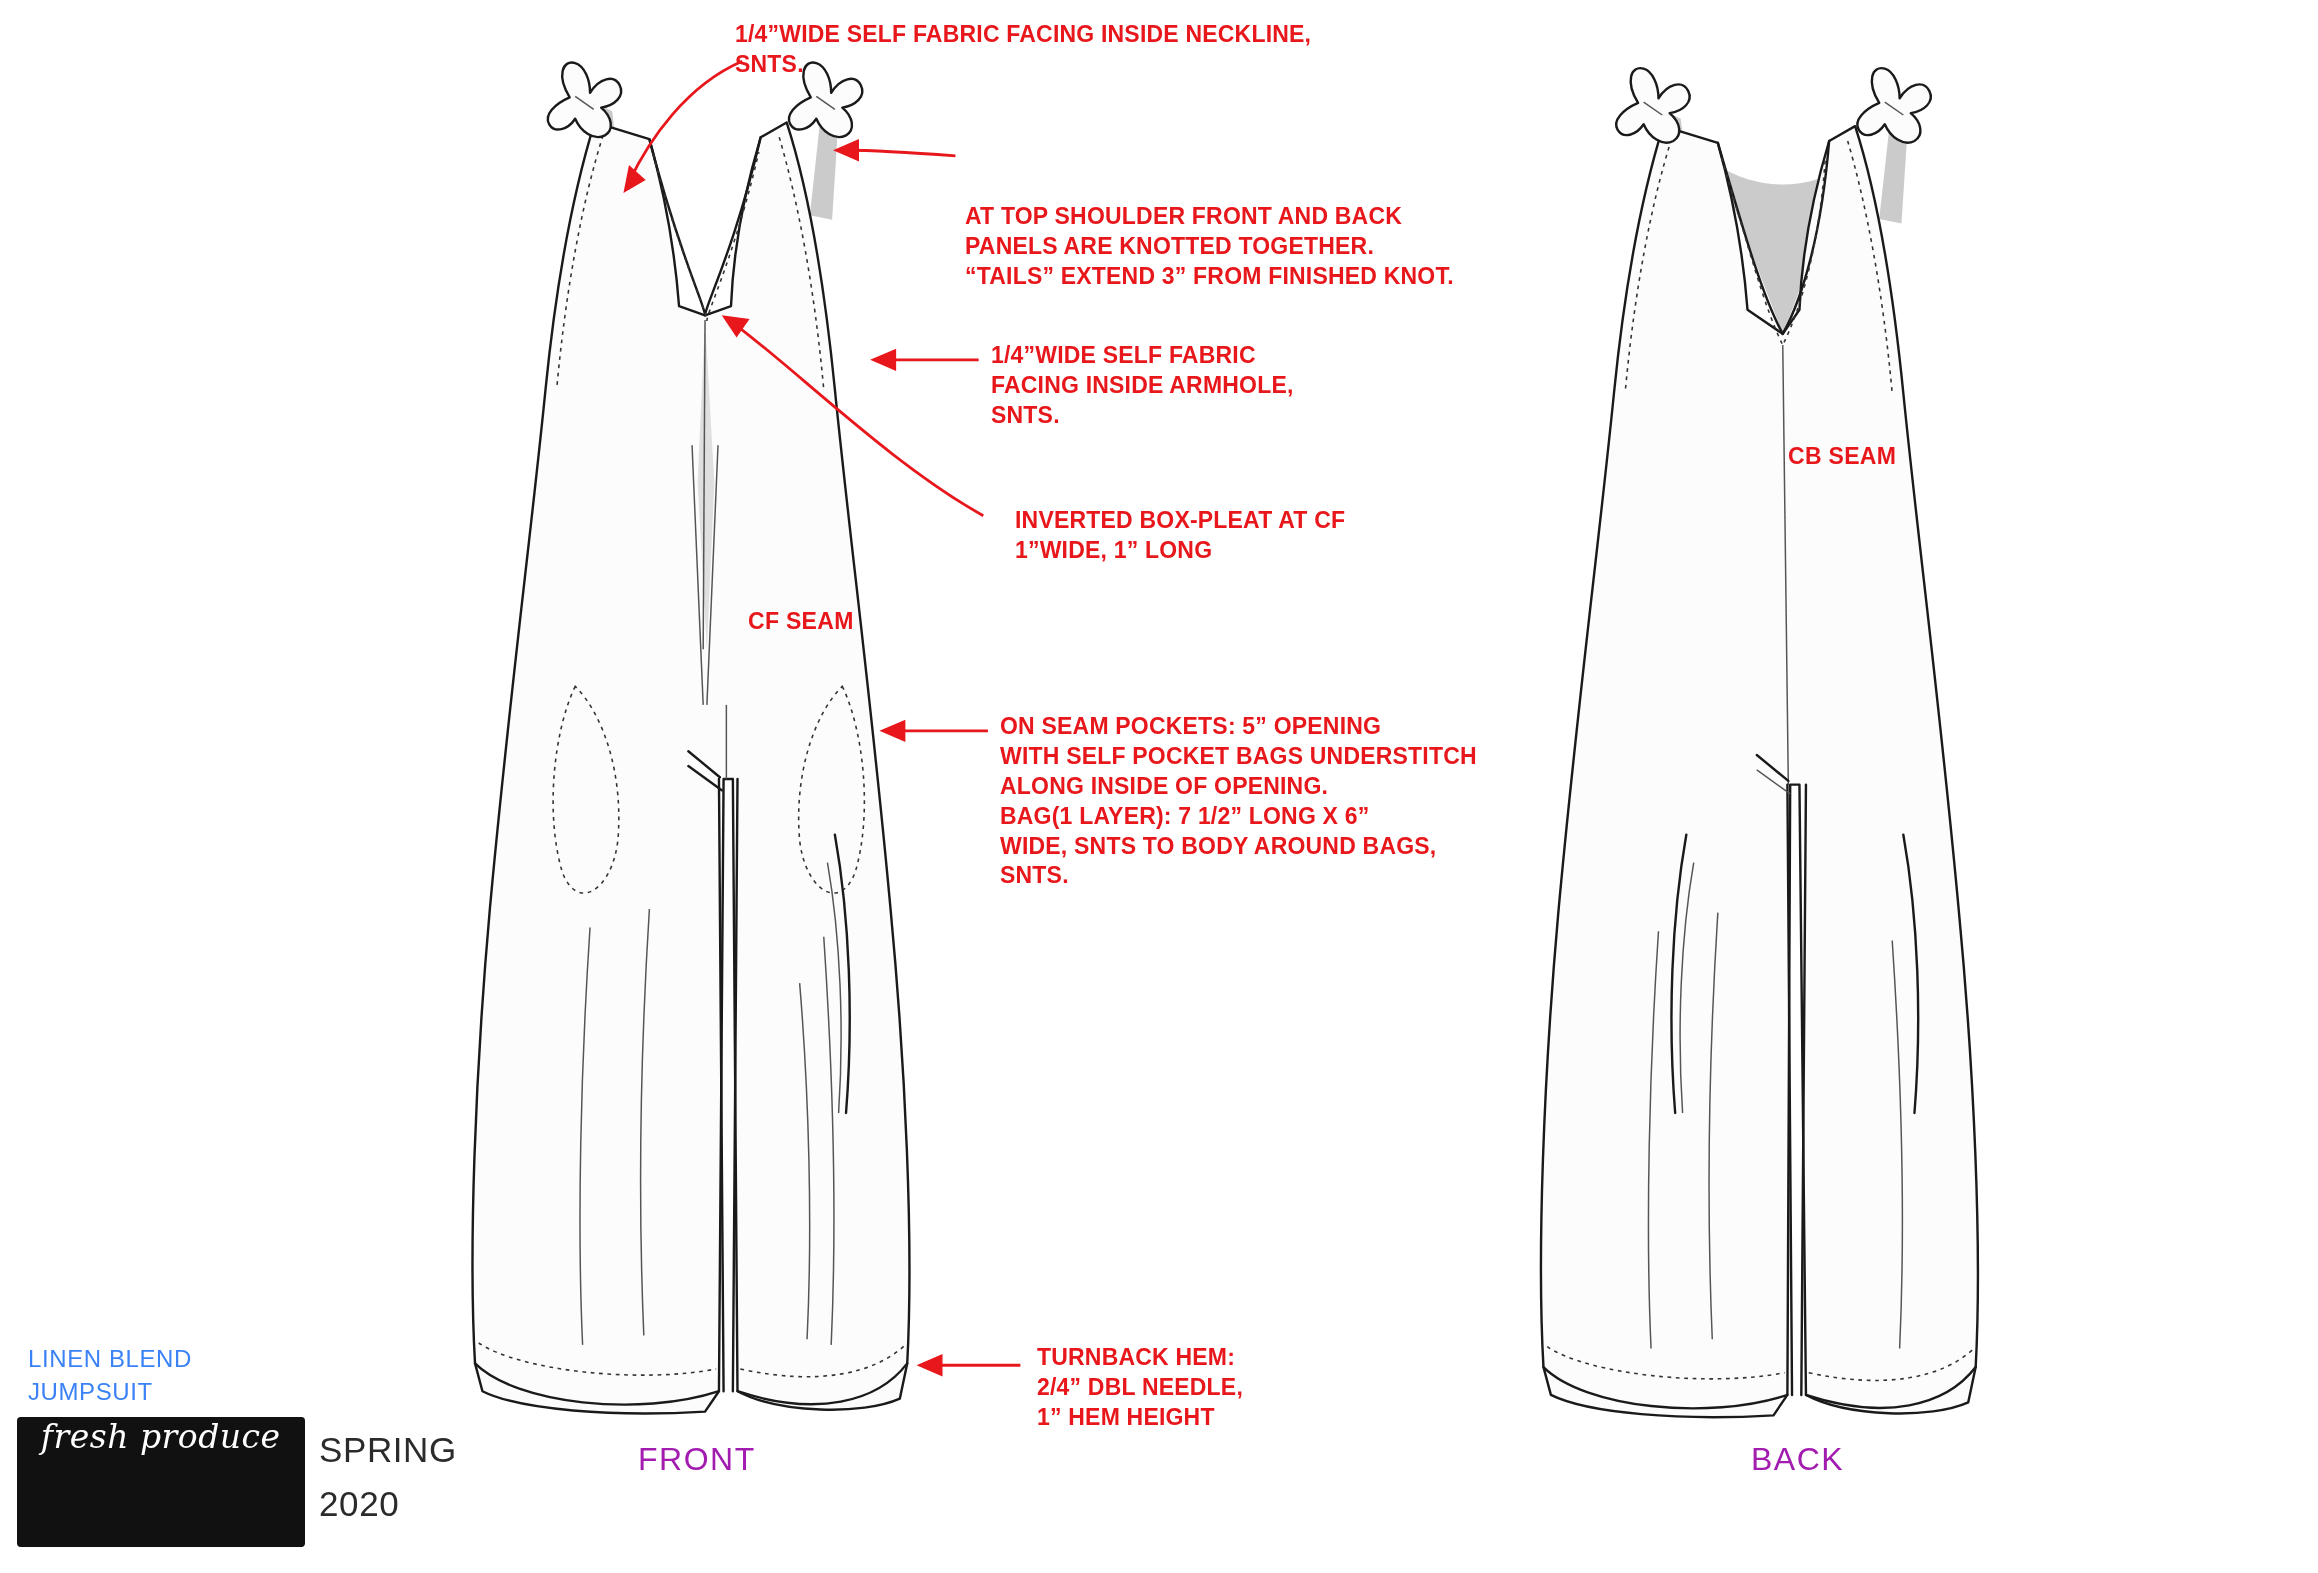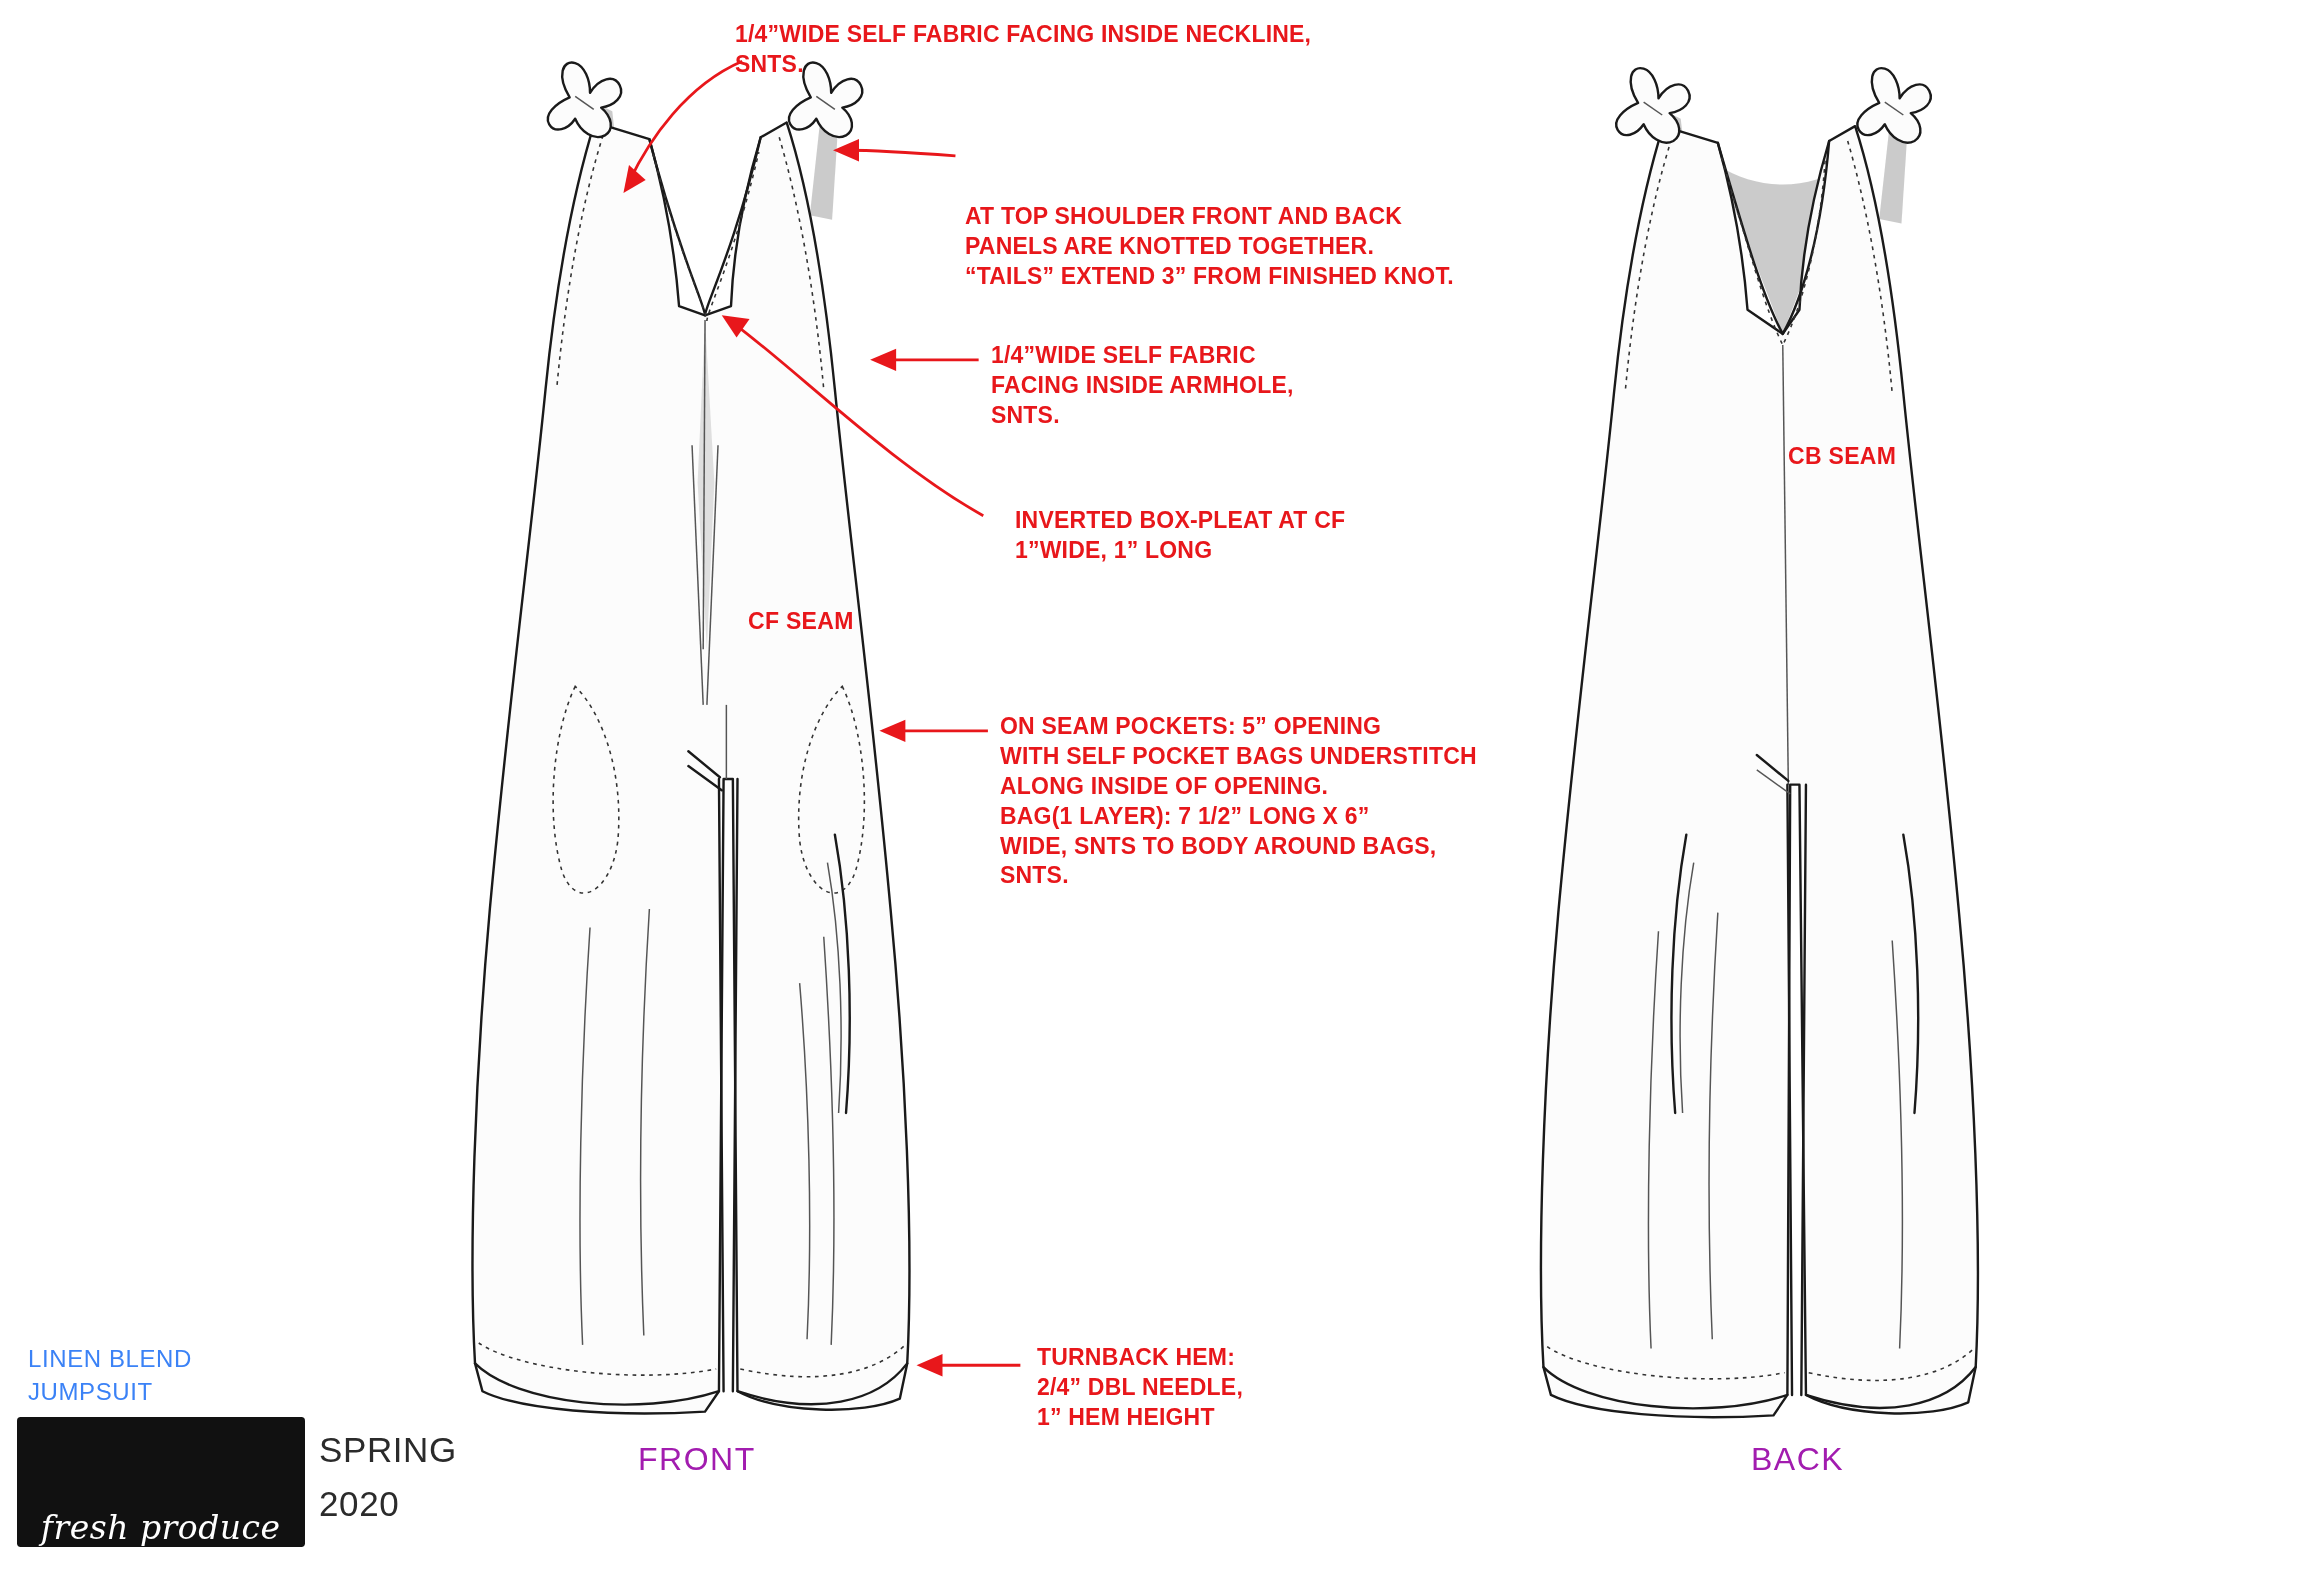--- a/index.html
+++ b/index.html
@@ -21,21 +21,21 @@
     position:absolute;color:#a21caf;font-weight:400;font-size:32px;letter-spacing:1.5px;
   }
   .brandtext{
     position:absolute;color:#3b82f6;font-size:24px;line-height:1.35;letter-spacing:0.6px;
   }
   .season{
     position:absolute;color:#2b2b2b;font-size:35px;line-height:1.12;letter-spacing:0.6px;
   }
   .logo-box{
     position:absolute;background:#111111;border-radius:3.7px;
-    display:flex;align-items:flex-end;justify-content:center;
+    display:flex;align-items:flex-start;justify-content:center;
   }
   .logo-box span{
     color:#ffffff;font-family:"DejaVu Serif",serif;font-style:italic;
     font-size:33px;letter-spacing:0.5px;
   }
   svg{position:absolute;top:0;left:0;overflow:visible;}
   .grm{fill:none;stroke:#1a1a1a;stroke-width:2.6;stroke-linejoin:round;stroke-linecap:round;}
   .grm-thin{fill:none;stroke:#555;stroke-width:1.6;}
   .grm-fill{fill:#fcfcfc;stroke:#1a1a1a;stroke-width:2.6;stroke-linejoin:round;}
   .shade{fill:#b9b9b9;stroke:none;opacity:.75;}

